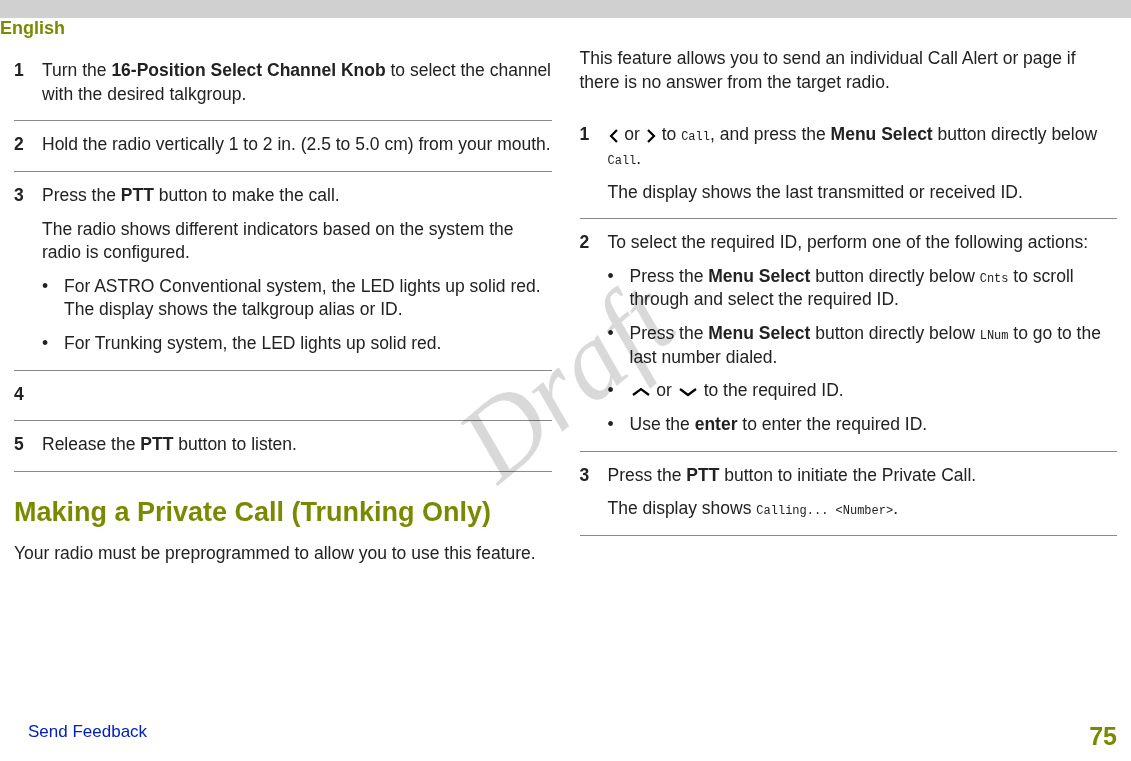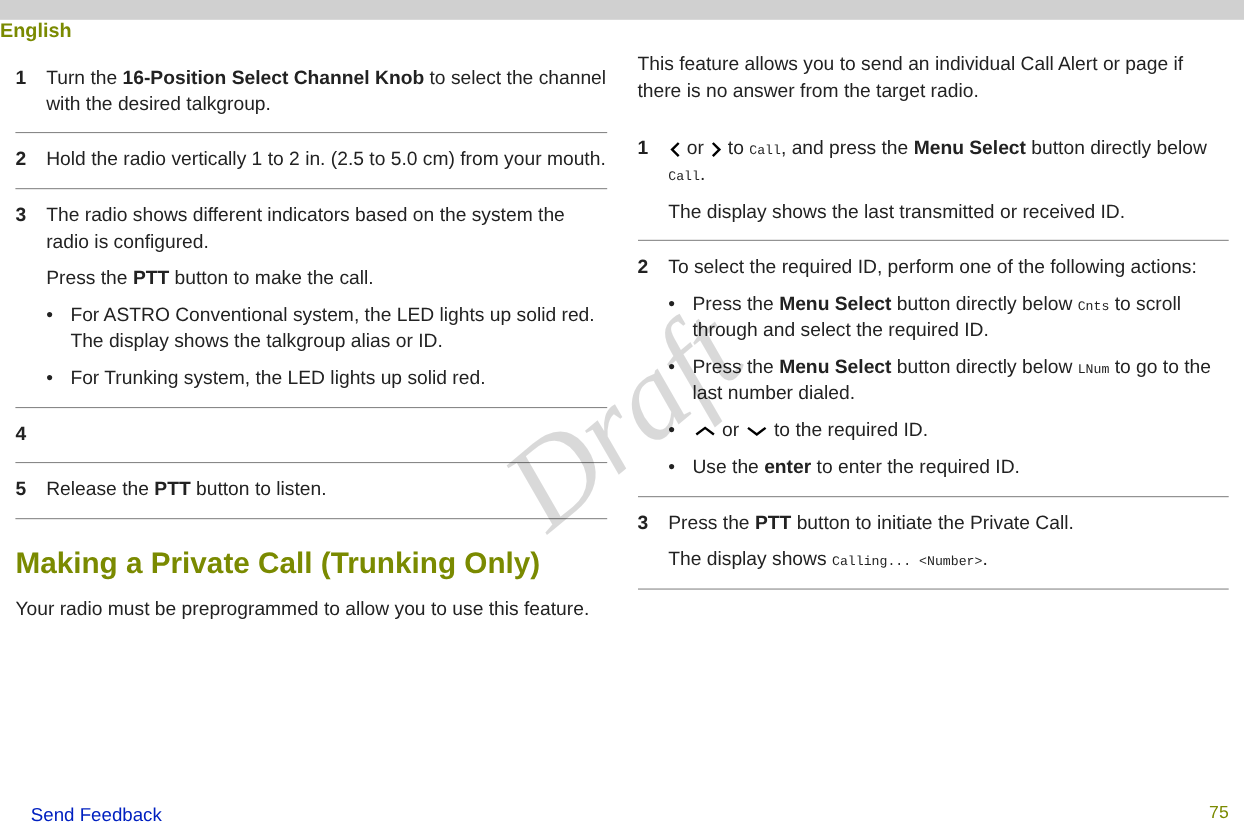--- a/index.html
+++ b/index.html
@@ -16,21 +16,21 @@
   .body p:last-child { margin-bottom: 0; }
   .bullets { padding-left: 0; margin-top: 6px; }
   .bullets li { display: flex; margin-bottom: 10px; }
   .bullets li:last-child { margin-bottom: 0; }
   .dot { width: 22px; flex-shrink: 0; }
   .heading { color: #7a8a00; font-weight: bold; font-size: 27px; margin: 22px 0 12px 0; }
   .mono { font-family: "Courier New", monospace; font-size: 12px; }
   .b { font-weight: bold; }
   .footer { position: absolute; bottom: 10px; left: 0; width: 1131px; display: flex; justify-content: space-between; padding: 0 14px 0 28px; font-size: 17px; }
   .feedback { color: #0020c0; }
-  .pnum { color: #7a8a00; font-weight: normal; font-size: 16px; }
+  .pnum { color: #7a8a00; font-weight: bold; font-size: 25px; }
   .watermark { position: absolute; left: 50%; top: 50%; transform: translate(-50%,-50%) rotate(-40deg); font-size: 110px; color: rgba(0,0,0,0.15); font-style: italic; font-weight: 400; font-family: Georgia, serif; pointer-events: none; }
   .chev { display: inline-block; vertical-align: middle; }
 </style>
 </head>
 <body>
 
 <div class="topbar"></div>
 <div class="header">
   <span class="lang">English</span>
 </div>
@@ -47,22 +47,22 @@
         </div>
         <div class="step">
           <div class="num">2</div>
           <div class="body" style="flex: 1 1 0%;">
             <p>Hold the radio vertically 1 to 2 in. (2.5 to 5.0 cm) from your mouth.</p>
           </div>
         </div>
         <div class="step">
           <div class="num">3</div>
           <div class="body" style="flex: 1 1 0%;">
+            <p>Press the <span class="b">PTT</span> button to make the call.</p>
             <p>The radio shows different indicators based on the system the radio is configured.</p>
-            <p>Press the <span class="b">PTT</span> button to make the call.</p>
             <ul class="bullets">
               <li>
                 <span class="dot">•</span>
                 <span>For ASTRO Conventional system, the LED lights up solid red. The display shows the talkgroup alias or ID.</span>
               </li>
               <li>
                 <span class="dot">•</span>
                 <span>For Trunking system, the LED lights up solid red.</span>
               </li>
             </ul>

